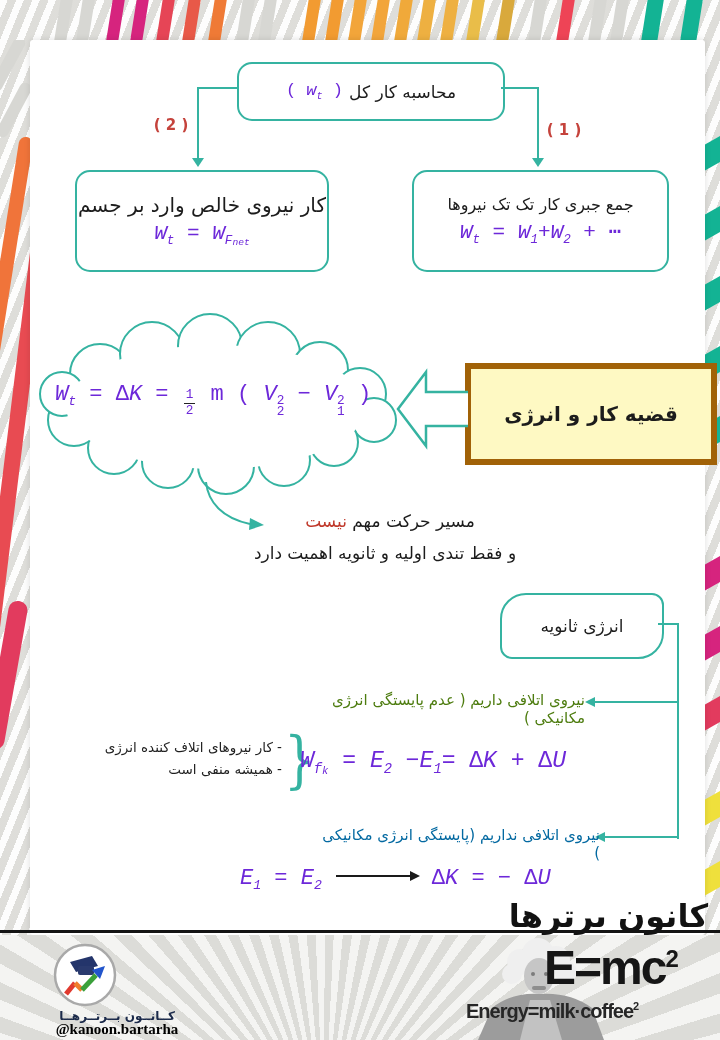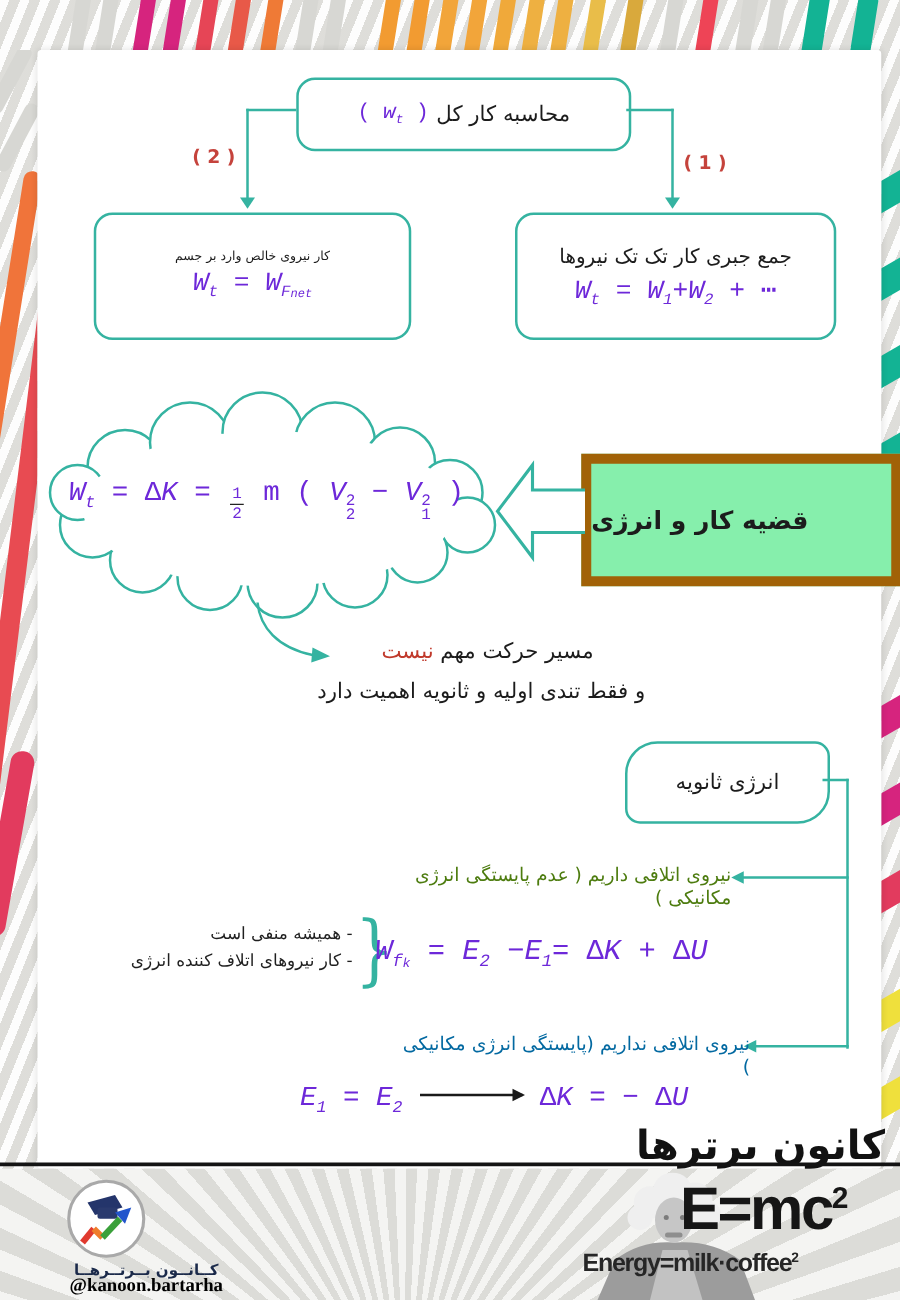--- a/index.html
+++ b/index.html
@@ -116,21 +116,21 @@
 <div class="line" style="left:197px;top:87px;width:2px;height:72px"></div>
 <div class="arr-d" style="left:192px;top:158px"></div>
 <div class="line" style="left:501px;top:87px;width:38px;height:2px"></div>
 <div class="line" style="left:537px;top:87px;width:2px;height:72px"></div>
 <div class="arr-d" style="left:532px;top:158px"></div>
 
 <div class="abs branch-label" style="left:148px;top:116px;width:46px">( 2 )</div>
 <div class="abs branch-label" style="left:541px;top:121px;width:46px">( 1 )</div>
 
 <div class="abs tbox" style="left:75px;top:170px;width:250px;height:98px;flex-direction:column;gap:5px">
-  <div class="fa" style="font-size:10px">کار نیروی خالص وارد بر جسم</div>
+  <div class="fa" style="font-size:20px">کار نیروی خالص وارد بر جسم</div>
   <div class="formula" style="font-size:21px"><span class="tk">W<span class="sb">t</span></span><span class="tk up"> = </span><span class="tk">W<span class="sb">F</span><span class="sb2">net</span></span></div>
 </div>
 
 <div class="abs tbox" style="left:412px;top:170px;width:253px;height:98px;flex-direction:column;gap:5px">
   <div class="fa" style="font-size:16px">جمع جبری کار تک تک نیروها</div>
   <div class="formula" style="font-size:21px"><span class="tk">W<span class="sb">t</span></span><span class="tk up"> = </span><span class="tk">W<span class="sb">1</span></span><span class="tk up">+</span><span class="tk">W<span class="sb">2</span></span><span class="tk up"> + ⋯</span></div>
 </div>
 
 <svg class="abs" style="left:22px;top:312px" width="388" height="185" viewBox="0 0 388 185">
   <g fill="#ffffff" stroke="#35b3a1" stroke-width="2">
@@ -155,21 +155,21 @@
       <span>1</span>
       <span class="d">2</span>
     </span><span class="tk up"> m ( </span><span class="tk">V<span class="ss">
         <span>2</span>
         <span>2</span>
       </span></span><span class="tk up"> − </span><span class="tk">V<span class="ss">
         <span>2</span>
         <span>1</span>
       </span></span><span class="tk up"> )</span></div>
 
-<div class="abs" style="left:465px;top:363px;width:240px;height:90px;border:8px solid #a16207;background:#86efac;display:flex;align-items:center;">
+<div class="abs" style="left:465px;top:363px;width:240px;height:90px;border:6px solid #a16207;background:#fef9c3;display:flex;align-items:center;justify-content:center">
   <span class="fa" style="font-size:20px;font-weight:bold">قضیه کار و انرژی</span>
 </div>
 <svg class="abs" style="left:396px;top:366px" width="72" height="86" viewBox="0 0 72 86">
   <path d="M72,26 L30,26 L30,6 L2,43 L30,80 L30,60 L72,60" fill="#ffffff" stroke="#35b3a1" stroke-width="2.5"></path>
 </svg>
 
 <svg class="abs" style="left:198px;top:480px" width="70" height="54" viewBox="0 0 70 54">
   <path d="M8,2 C10,22 24,38 52,44" fill="none" stroke="#35b3a1" stroke-width="2"></path>
   <polygon points="52,38 66,45 51,50" fill="#35b3a1"></polygon>
 </svg>
@@ -186,22 +186,22 @@
 <div class="line" style="left:658px;top:623px;width:21px;height:2px"></div>
 <div class="line" style="left:677px;top:623px;width:2px;height:216px"></div>
 <div class="line" style="left:594px;top:701px;width:85px;height:2px"></div>
 <div class="arr-l" style="left:585px;top:697px"></div>
 <div class="line" style="left:604px;top:836px;width:75px;height:2px"></div>
 <div class="arr-l" style="left:595px;top:832px"></div>
 
 <div class="abs fa" style="left:300px;top:691px;width:285px;font-size:15px;color:#4d7c0f">نیروی اتلافی داریم ( عدم پایستگی انرژی مکانیکی )</div>
 
 <div class="abs fa" style="left:42px;top:737px;width:240px;font-size:13.5px;line-height:1.6;text-align:right;color:#1f1f1f">
+  <div>- کار نیروهای اتلاف کننده انرژی</div>
   <div>- همیشه منفی است</div>
-  <div>- کار نیروهای اتلاف کننده انرژی</div>
 </div>
 <div class="abs brace" style="left:280px;top:729px">}</div>
 
 <div class="abs formula" style="left:300px;top:748px;width:285px;font-size:23px"><span class="tk">W<span class="sb">f</span><span class="sb2">k</span></span><span class="tk up"> = </span><span class="tk">E<span class="sb">2</span></span><span class="tk up"> −</span><span class="tk">E<span class="sb">1</span></span><span class="tk up">= </span><span class="tk up">Δ</span><span class="tk">K</span><span class="tk up"> + </span><span class="tk up">Δ</span><span class="tk">U</span></div>
 
 <div class="abs fa" style="left:320px;top:826px;width:280px;font-size:15px;color:#0369a1">نیروی اتلافی نداریم (پایستگی انرژی مکانیکی )</div>
 
 <div class="abs formula" style="left:240px;top:866px;width:350px;font-size:22px"><span class="tk">E<span class="sb">1</span></span><span class="tk up"> = </span><span class="tk">E<span class="sb">2</span></span><span class="larr"></span><span class="tk up">Δ</span><span class="tk">K</span><span class="tk up"> = − </span><span class="tk up">Δ</span><span class="tk">U</span></div>
 
 <div class="abs footer"></div>

